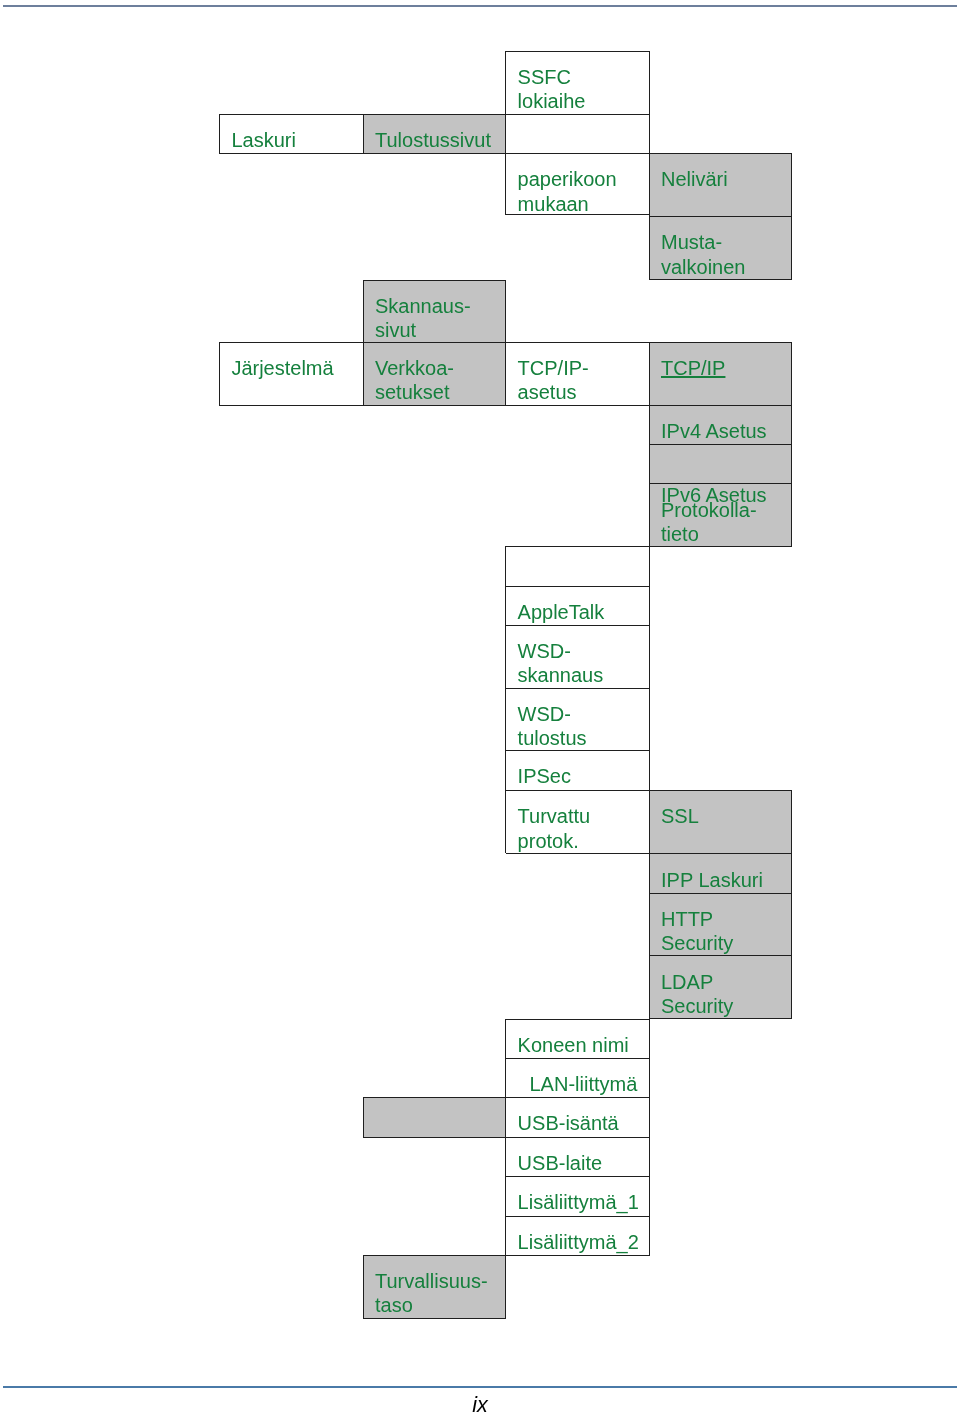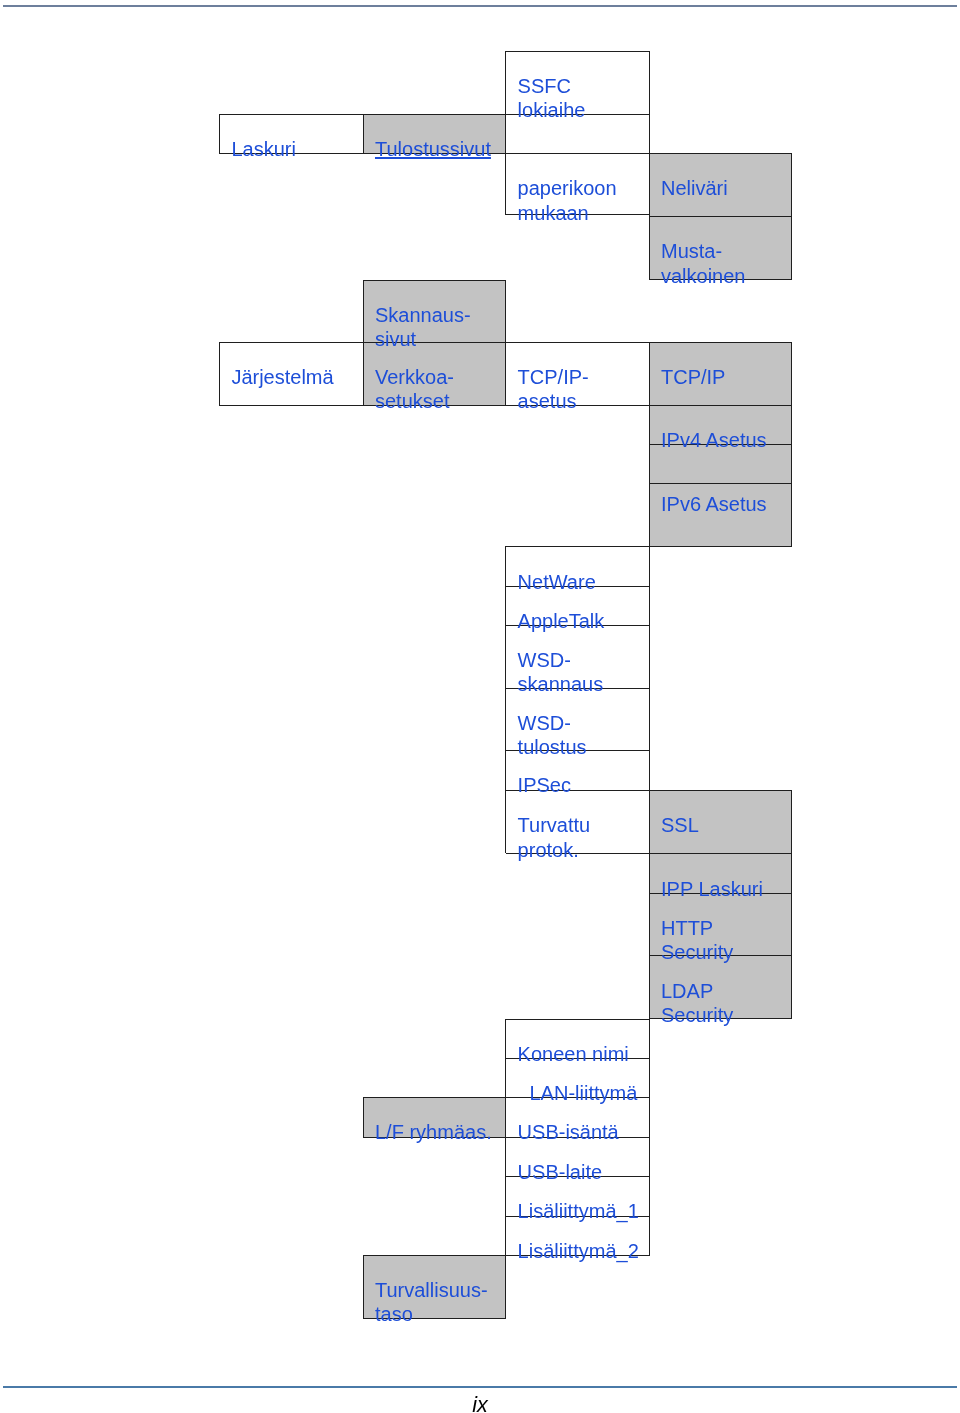--- a/index.html
+++ b/index.html
@@ -9,22 +9,22 @@
   .rule{position:absolute;height:2.2px;left:3px;width:954px;}
   #rule-top{top:4.6px;background:#6d7f9c;}
   #rule-bottom{top:1385.5px;background:#4a7aa8;}
   #page-number{position:absolute;top:1395px;left:0;width:960px;text-align:center;
                font-style:italic;font-size:21.5px;color:#000000;line-height:20px;
                transform:translateZ(0);}
   #table-layer{position:absolute;left:0;top:0;width:960px;height:1413px;}
   .cell-bg{position:absolute;background:#ffffff;}
   .cell-bg.shaded{background:#c3c3c3;}
   .cell{position:absolute;box-sizing:border-box;
-        color:#1d4ed8;font-size:20px;line-height:24.3px;
-        padding-left:11.8px;padding-top:23px;white-space:pre-line;
+        color:#15803d;font-size:20px;line-height:24.3px;
+        padding-left:11.8px;padding-top:14px;white-space:pre-line;
         transform:translateZ(0);}
   .edge{position:absolute;background:#1f1f1f;}
 </style>
 </head>
 <body>
 
 <div class="rule" id="rule-top"></div>
 
 <div id="table-layer">
 
@@ -168,54 +168,54 @@
       <div class="edge" style="left: 648.7px; top: 1175.5px; width: 1px; height: 41px;"></div>
       <div class="edge" style="left: 505.3px; top: 1215.5px; width: 1px; height: 40px;"></div>
       <div class="edge" style="left: 648.7px; top: 1215.5px; width: 1px; height: 40px;"></div>
       <div class="edge" style="left: 362.7px; top: 1254.5px; width: 1px; height: 64px;"></div>
       <div class="edge" style="left: 505.3px; top: 1254.5px; width: 1px; height: 64px;"></div>
     </div>
 
   <div class="cell" style="left: 505.8px; top: 51px; width: 143.4px; height: 63px;">SSFC
 lokiaihe</div>
   <div class="cell" style="left: 219.6px; top: 114px; width: 143.6px; height: 39.4px;">Laskuri</div>
-  <div class="cell" style="left: 363.2px; top: 114px; width: 133px; height: 39.4px; text-decoration: underline;">Tulostussivut</div>
+  <div class="cell" style="left: 363.2px; top: 114px; width: 133px; height: 39.4px;">Tulostussivut</div>
   <div class="cell" style="left: 649.2px; top: 153.3px; width: 142.4px; height: 63px;">Neliväri</div>
   <div class="cell" style="left: 505.8px; top: 153.4px; width: 143.4px; height: 61px;">paperikoon
 mukaan</div>
   <div class="cell" style="left: 649.2px; top: 216.3px; width: 142.4px; height: 63px;">Musta-
 valkoinen</div>
   <div class="cell" style="left: 363.2px; top: 280px; width: 142.6px; height: 62px;">Skannaus-
 sivut</div>
   <div class="cell" style="left: 219.6px; top: 342px; width: 143.6px; height: 63.4px;">Järjestelmä</div>
   <div class="cell" style="left: 363.2px; top: 342px; width: 142.6px; height: 63.4px;">Verkkoa-
 setukset</div>
   <div class="cell" style="left: 505.8px; top: 342px; width: 143.4px; height: 63.4px;">TCP/IP-
 asetus</div>
-  <div class="cell" style="left: 649.2px; top: 342px; width: 128px; height: 63.4px;">TCP/IP</div>
+  <div class="cell" style="left: 649.2px; top: 342px; width: 128px; height: 63.4px; text-decoration: underline;">TCP/IP</div>
   <div class="cell" style="left: 649.2px; top: 405.4px; width: 163px; height: 39.1px;">IPv4 Asetus</div>
   <div class="cell" style="left: 649.2px; top: 469px; width: 142.4px; height: 54px;">IPv6 Asetus</div>
-  <div class="cell" style="left: 505.8px; top: 546.8px; width: 143.4px; height: 39.2px;">NetWare</div>
+  <div class="cell" style="left: 649.2px; top: 483.9px; width: 142.4px; height: 62.9px;">Protokolla-
+tieto</div>
   <div class="cell" style="left: 505.8px; top: 586px; width: 143.4px; height: 39px;">AppleTalk</div>
   <div class="cell" style="left: 505.8px; top: 625px; width: 143.4px; height: 63px;">WSD-
 skannaus</div>
   <div class="cell" style="left: 505.8px; top: 688px; width: 143.4px; height: 62px;">WSD-
 tulostus</div>
   <div class="cell" style="left: 505.8px; top: 790.4px; width: 143.4px; height: 62.6px;">Turvattu
 protok.</div>
   <div class="cell" style="left: 505.8px; top: 750px; width: 143.4px; height: 40px;">IPSec</div>
   <div class="cell" style="left: 649.2px; top: 790.4px; width: 142.4px; height: 63.1px;">SSL</div>
   <div class="cell" style="left: 649.2px; top: 853.5px; width: 142.4px; height: 39.5px;">IPP Laskuri</div>
   <div class="cell" style="left: 649.2px; top: 893px; width: 142.4px; height: 62.6px;">HTTP
 Security</div>
   <div class="cell" style="left: 649.2px; top: 955.6px; width: 142.4px; height: 62.7px;">LDAP
 Security</div>
   <div class="cell" style="left: 505.8px; top: 1019px; width: 143.4px; height: 39px;">Koneen nimi</div>
   <div class="cell" style="left: 505.8px; top: 1058px; width: 143.4px; height: 39px; text-align: center;">LAN-liittymä</div>
-  <div class="cell" style="left: 363.2px; top: 1097px; width: 142.6px; height: 40px;">L/F ryhmäas.</div>
   <div class="cell" style="left: 505.8px; top: 1097px; width: 143.4px; height: 40px;">USB-isäntä</div>
   <div class="cell" style="left: 505.8px; top: 1137px; width: 143.4px; height: 39px;">USB-laite</div>
   <div class="cell" style="left: 505.8px; top: 1176px; width: 143.4px; height: 40px;">Lisäliittymä_1</div>
   <div class="cell" style="left: 505.8px; top: 1216px; width: 143.4px; height: 39px;">Lisäliittymä_2</div>
   <div class="cell" style="left: 363.2px; top: 1255px; width: 142.6px; height: 63px;">Turvallisuus-
 taso</div>
 </div>
 
 <div class="rule" id="rule-bottom"></div>
 <div id="page-number">ix</div>

